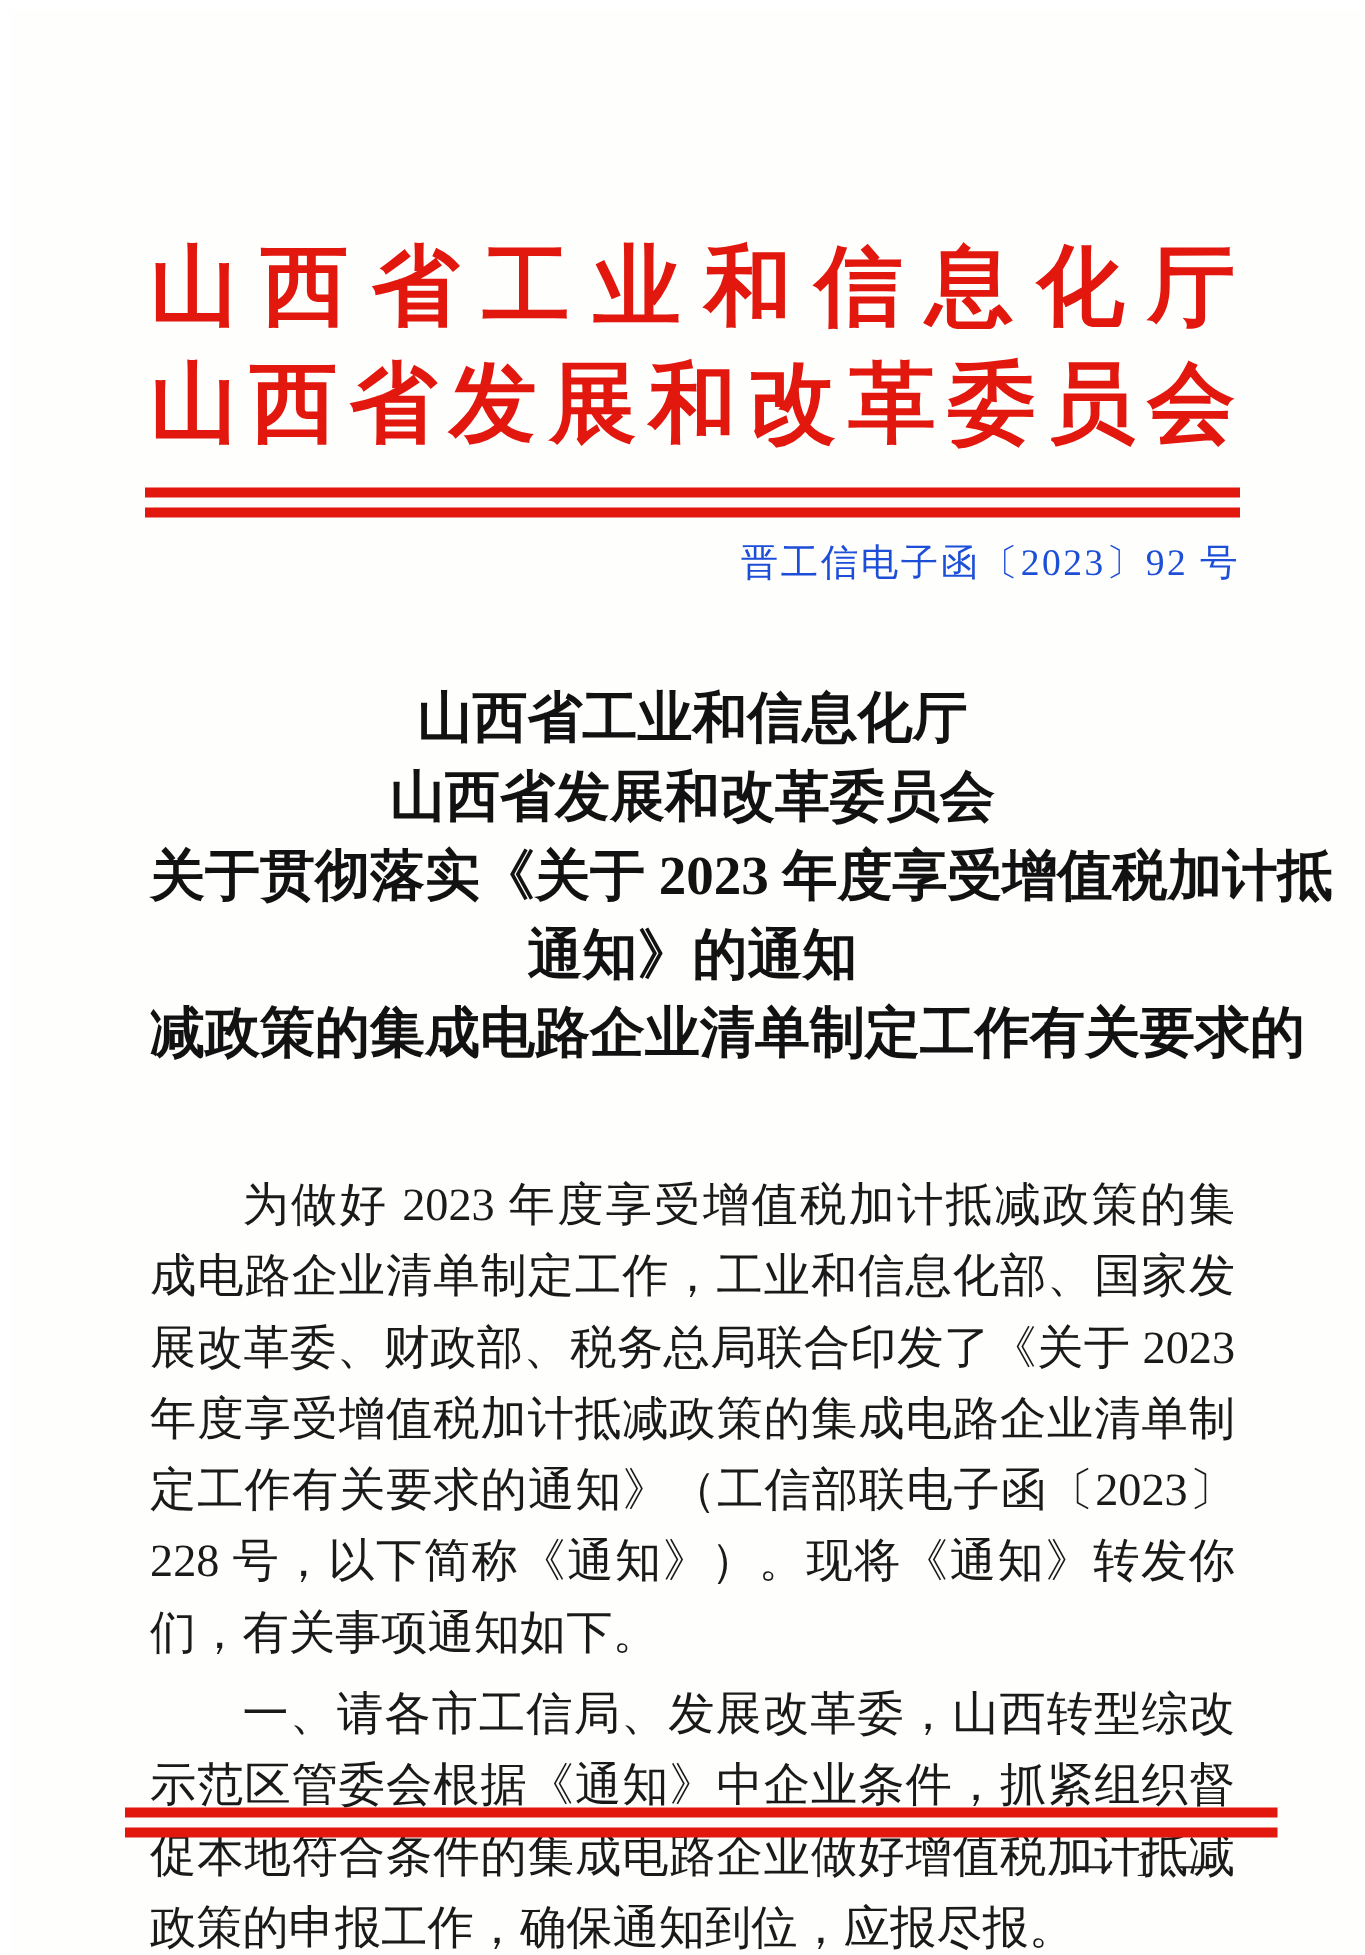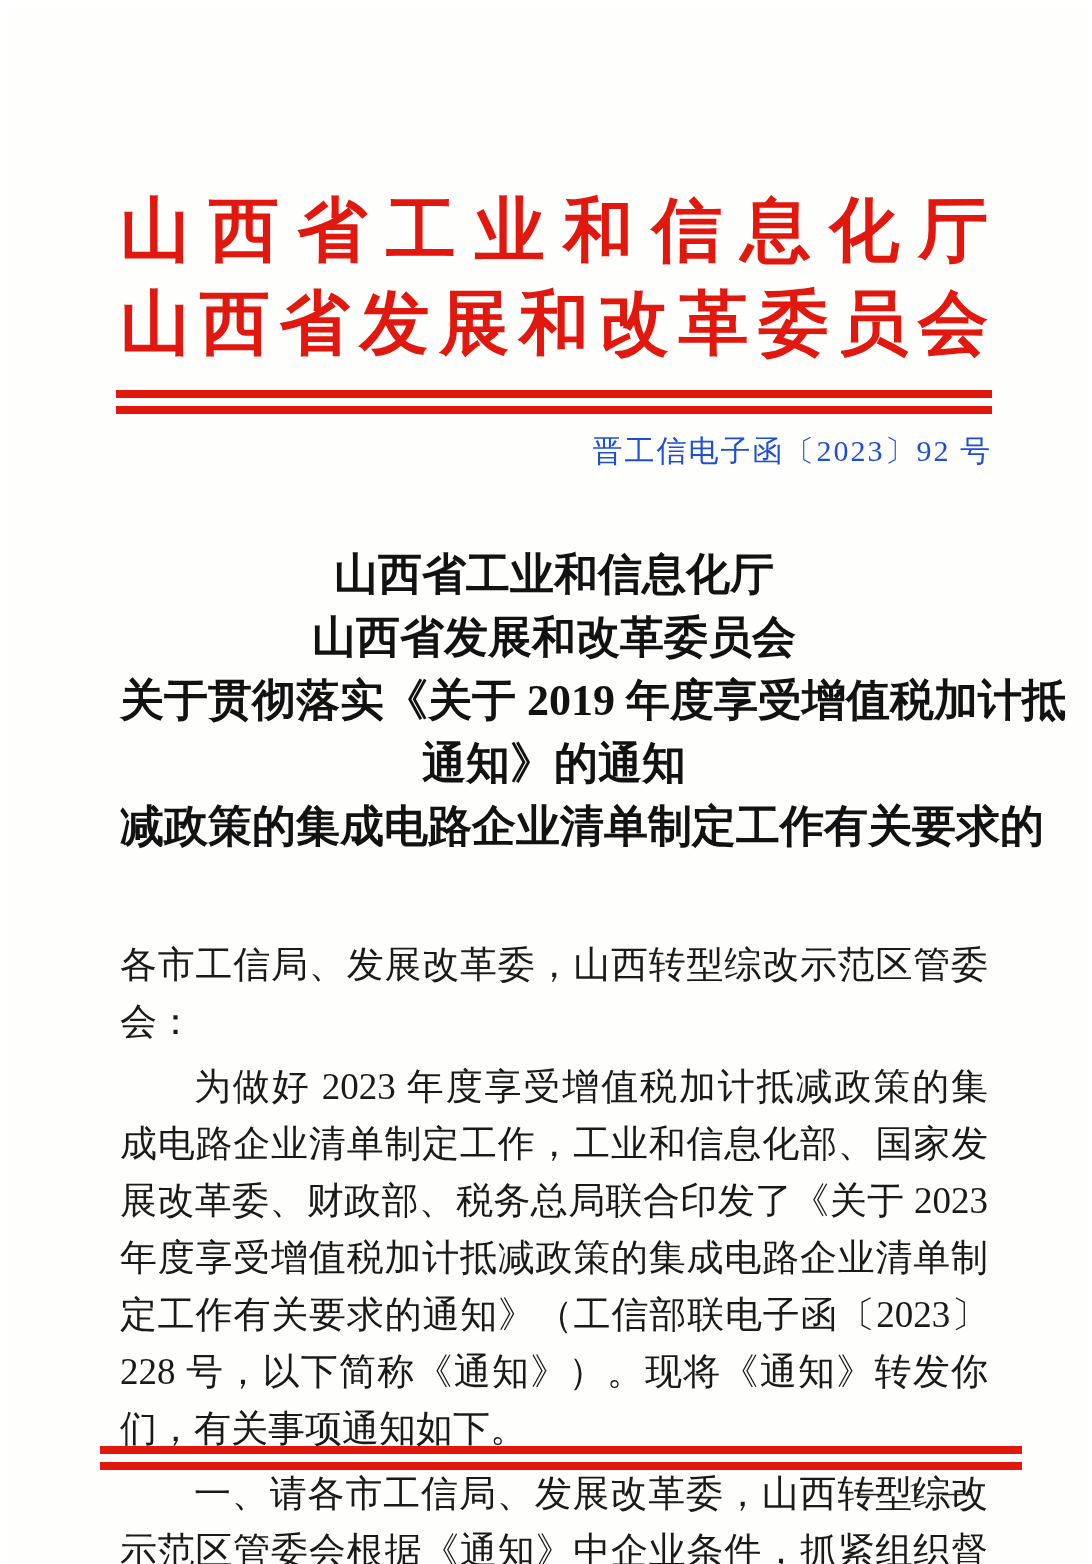--- a/index.html
+++ b/index.html
@@ -118,27 +118,26 @@
       <div class="rule-thick"></div>
       <div class="rule-gap"></div>
       <div class="rule-thin"></div>
     </div>
 
     <div class="doc-number">晋工信电子函〔2023〕92 号</div>
 
     <div class="title-block">
       <div class="title-line">山西省工业和信息化厅</div>
       <div class="title-line">山西省发展和改革委员会</div>
-      <div class="title-line">关于贯彻落实《关于 2019 年度享受增值税加计抵</div>
+      <div class="title-line">关于贯彻落实《关于 2023 年度享受增值税加计抵</div>
       <div class="title-line">通知》的通知</div>
       <div class="title-line">减政策的集成电路企业清单制定工作有关要求的</div>
     </div>
 
     <div class="body-block">
-      <div class="salutation">各市工信局、发展改革委，山西转型综改示范区管委会：</div>
       <div class="para">为做好 2023 年度享受增值税加计抵减政策的集成电路企业清单制定工作，工业和信息化部、国家发展改革委、财政部、税务总局联合印发了《关于 2023 年度享受增值税加计抵减政策的集成电路企业清单制定工作有关要求的通知》（工信部联电子函〔2023〕228 号，以下简称《通知》）。现将《通知》转发你们，有关事项通知如下。</div>
       <div class="para">一、请各市工信局、发展改革委，山西转型综改示范区管委会根据《通知》中企业条件，抓紧组织督促本地符合条件的集成电路企业做好增值税加计抵减政策的申报工作，确保通知到位，应报尽报。</div>
     </div>
 
   </div>
 
   <div class="sep-bottom">
     <div class="rule-thin"></div>
     <div class="rule-gap"></div>
     <div class="rule-thick"></div>

